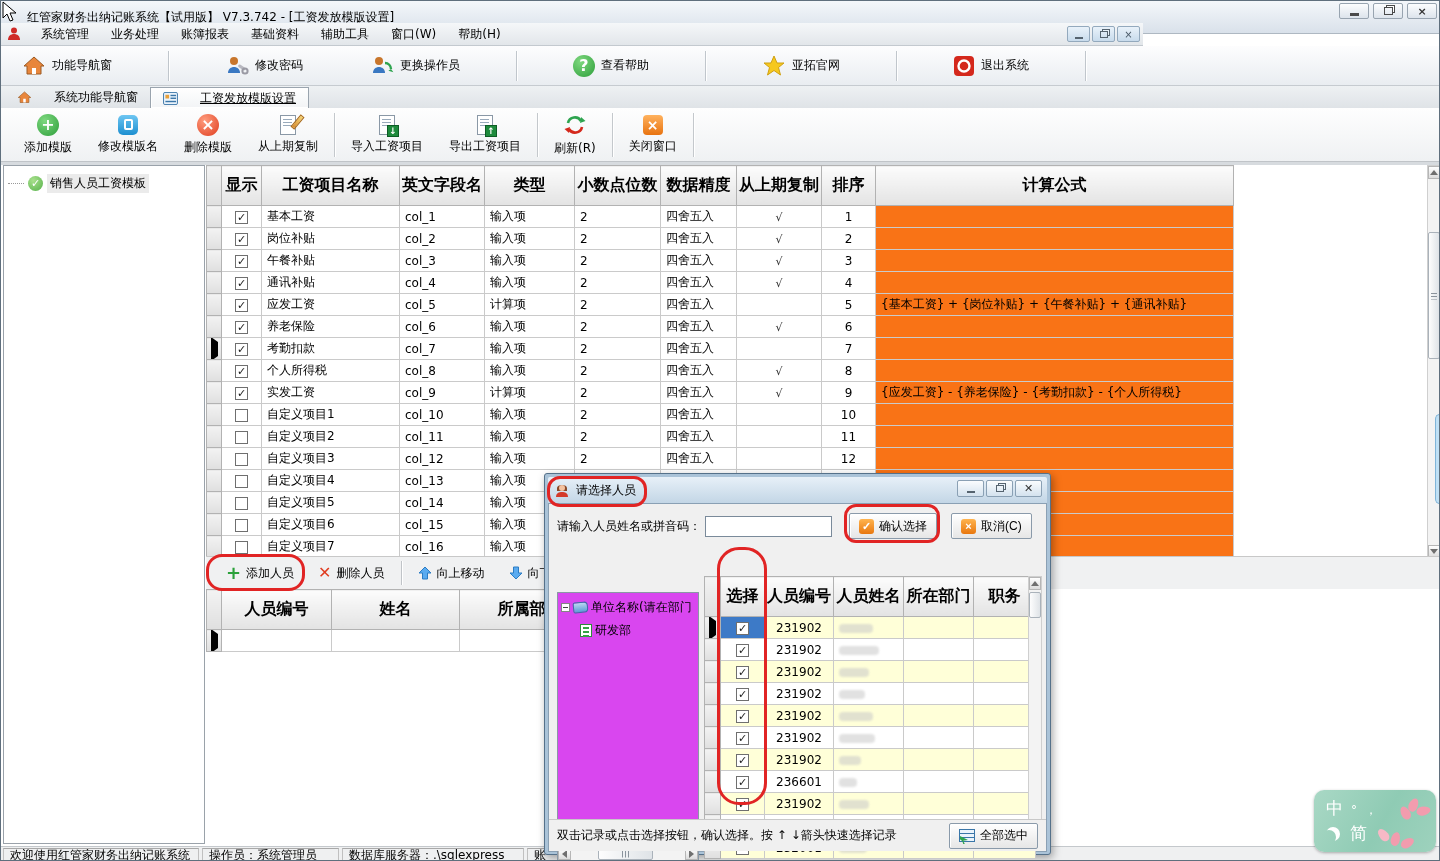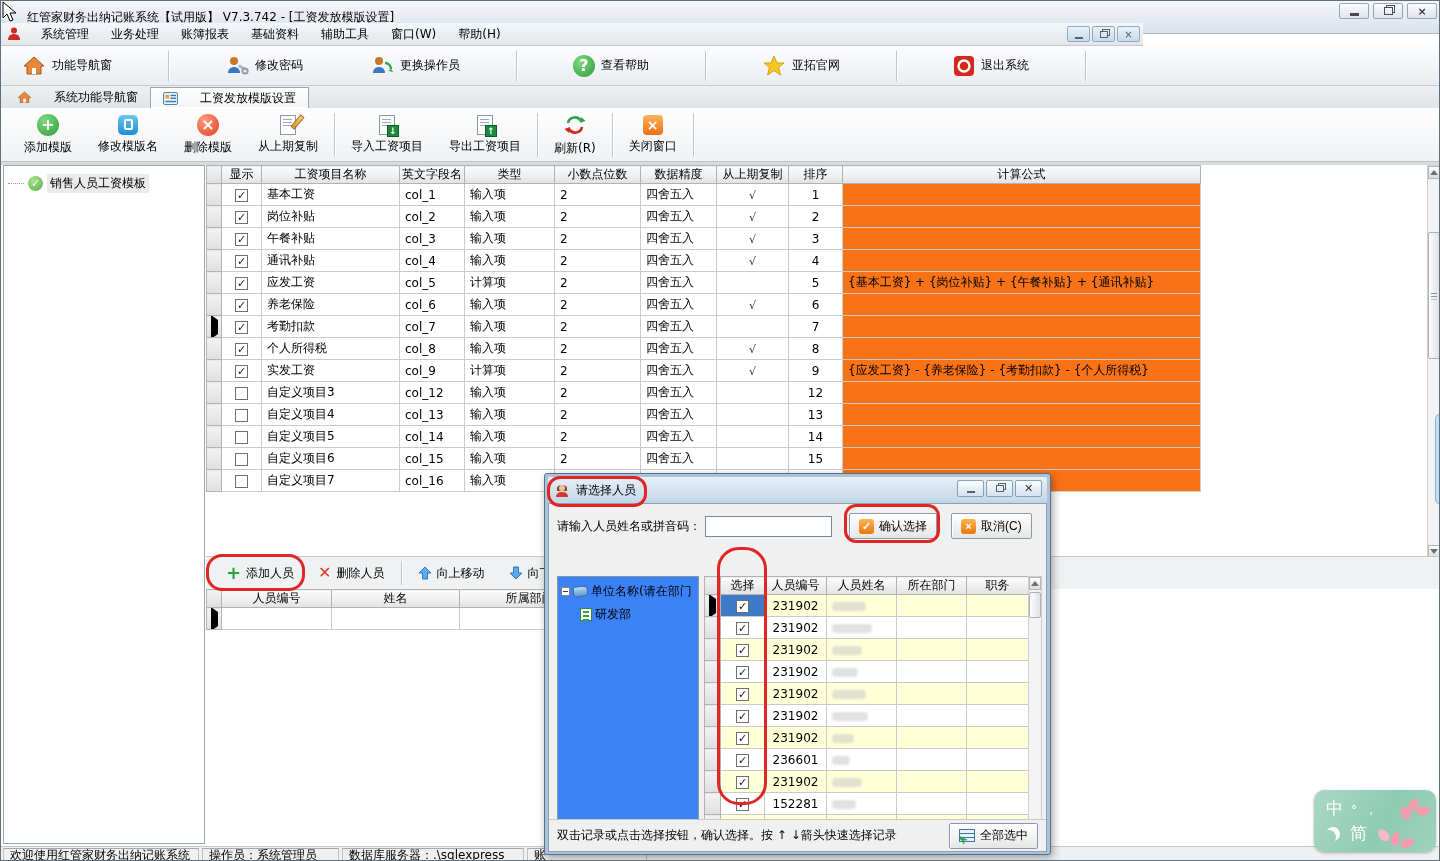--- a/index.html
+++ b/index.html
@@ -38,21 +38,21 @@
 .toolbar1 { position:absolute; left:0; top:45px; width:1440px; height:40px;
   background:linear-gradient(#fdfdfe,#e9edf1); border-bottom:1px solid #c6cbd0;
   display:flex; align-items:center; padding-left:8px;gap:41px; }
 .tb1btn { display:flex; align-items:center; gap:6px; padding:0 13px; height:32px; }
 .tbsep { width:1px; height:30px; background:#c0c6cc; box-shadow:1px 0 0 #fff; margin:0 2px; }
 
 
 .tabstrip { position:absolute; left:0; top:85px; width:1440px; height:22px;
   background:linear-gradient(#eef1f3,#dfe3e7); display:flex; align-items:flex-end; padding-left:4px; }
 .tab { display:flex; align-items:center; gap:22px; height:21px; padding:0 12px; font-size:12px; }
-.tab.active { background:linear-gradient(#ffffff,#f2f4f6); border:1px solid #9aa4ae; border-bottom:none; box-shadow:1px -1px 0 #fff inset; }
+.tab.active { background:linear-gradient(#ffffff,#f2f4f6); border:1px solid #9aa4ae; border-bottom:none; box-shadow:1px -1px 0 #fff inset;text-decoration:underline; }
 
 
 .toolbar2 { position:absolute; left:0; top:107px; width:1440px; height:54px;
   background:linear-gradient(#fefefe,#eff1f3); border-bottom:1px solid #c0c4c8;
   display:flex; align-items:center; padding-left:10px; }
 .tb2btn { display:flex; flex-direction:column; align-items:center; justify-content:center; gap:3px; padding:0 13px; height:50px; }
 .tb2btn .lbl { font-size:12px; }
 .tb2sep { width:1px; height:44px; background:#c4c8cc; box-shadow:1px 0 0 #fff; margin:0 3px; }
 
 
@@ -77,21 +77,21 @@
 .splitline { position:absolute; left:0; top:0; width:1440px; height:3px; background:#d7dbdf; }
 .leftpanel { position:absolute; left:2px; top:3px; width:202px; height:679px; background:#fff; border:1px solid #9aa2aa; }
 .treeitem { display:flex; align-items:center; margin:8px 0 0 4px; gap:4px; }
 .dotline { width:16px; border-top:1px dotted #999; }
 .checkball { width:15px; height:15px; border-radius:50%; background:radial-gradient(circle at 35% 30%,#a8e08c,#56b14a);
   color:#fff; font-size:11px; line-height:15px; text-align:center; font-weight:bold; }
 .treeitem .tlabel { background:#ebebeb; padding:1px 3px; }
 
 
 table.grid { border-collapse:collapse; table-layout:fixed; background:#fff; }
-.grid th { background:linear-gradient(#fcfcfc,#e3e3e3); border:1px solid #b2b2b2; font-weight:normal; height:18px; font-size:12px; padding:0 2px; overflow:hidden; white-space:nowrap; }
+.grid th { background:linear-gradient(#fcfcfc,#e3e3e3); border:1px solid #b2b2b2; font-weight:bold; height:40px; font-size:16px; padding:0 2px; overflow:hidden; white-space:nowrap; }
 .grid td { border:1px solid #cacaca; height:22px; font-size:12px; padding:0 5px; overflow:hidden; white-space:nowrap; background:#fff; }
 .grid td.rowhdr, .grid th.rowhdr { background:linear-gradient(#f3f3f3,#dfdfdf); border-color:#b2b2b2; padding:0; }
 .grid td.c { text-align:center; padding:0; }
 .grid td.formula { background:#f97316; }
 .grid td.ysel { background:#ffffd8; }
 .grid td.cellsel { background:#3d7ac7; }
 .cb { display:inline-block; width:13px; height:13px; border:1px solid #6f6f6f; background:#fff;
   font-size:11px; line-height:11px; text-align:center; font-weight:bold; color:#1a1a1a; vertical-align:middle; }
 .rowmark { width:0; height:0; border-left:7px solid #000; border-top:5px solid transparent; border-bottom:5px solid transparent; margin:0 auto; }
 .copymark { font-style:italic; color:#333; font-size:11px; }
@@ -135,21 +135,21 @@
 .dlg-btns { position:absolute; right:8px; top:6px; display:flex; gap:2px; }
 .dlgbtn { width:27px; height:17px; border:1px solid #8aa0b4; background:linear-gradient(#fafcfe,#d4e2ee);
   display:flex; align-items:center; justify-content:center; font-size:11px; color:#333; border-radius:2px; }
 .dlg-body { position:relative; background:#f0f0f0; height:349px; border:1px solid #8aa0b4; }
 .searchrow { position:absolute; left:0; top:0; width:100%; height:44px; display:flex; align-items:center; padding-left:8px; }
 .searchrow input { width:127px; height:21px; border:1px solid #7a8a9a; background:#fff; margin-left:4px; font-size:12px; padding:0 3px; }
 .dlg-push { height:26px; border:1px solid #8a9aaa; background:linear-gradient(#ffffff,#e6e6e6);
   display:inline-flex; align-items:center; gap:5px; padding:0 9px; font-size:12px; border-radius:2px; box-shadow:1px 1px 0 #fff inset; }
 .mini-or { width:15px; height:15px; border-radius:3px; background:linear-gradient(#ffb44f,#e8770e); color:#fff;
   font-size:11px; font-weight:bold; display:flex; align-items:center; justify-content:center; }
-.dlg-tree { position:absolute; left:8px; top:72px; width:142px; height:270px; background:#3b82f6; border:1px solid #8a98a6; }
+.dlg-tree { position:absolute; left:8px; top:88px; width:142px; height:270px; background:#d946ef; border:1px solid #8a98a6; }
 .dlg-tree .trow { display:flex; align-items:center; gap:3px; margin:6px 0 0 3px; white-space:nowrap; overflow:hidden; }
 .expbox { width:9px; height:9px; border:1px solid #848484; background:#fff; position:relative; flex:none; }
 .expbox::after { content:""; position:absolute; left:1px; top:3px; width:5px; height:1px; background:#444; }
 .hscroll { position:absolute; left:0; bottom:0; width:140px; height:14px; background:#f3f3f3; border-top:1px solid #d0d0d0; }
 .dlg-gridwrap { position:absolute; left:155px; top:72px; }
 .dlg-vscroll { position:absolute; left:479px; top:72px; width:14px; height:270px; background:#f3f3f3; border:1px solid #cfcfcf; }
 .dlg-bottom { position:absolute; left:0; bottom:0; width:100%; height:32px; border-top:1px solid #c8c8c8;
   display:flex; align-items:center; padding:0 8px; background:#f0f0f0; }
 .tblic { position:relative; width:16px; height:13px; border:1px solid #3a76a8; background:#eaf3fb; }
 .tblic::before { content:""; position:absolute; left:0; top:3px; right:0; height:1px; background:#3a76a8; box-shadow:0 4px 0 #3a76a8; }
@@ -485,20 +485,44 @@
             <td class="rowhdr c"></td>
             <td class="c"><span class="cb">✓</span></td>
             <td>实发工资</td>
             <td>col_9</td>
             <td>计算项</td>
             <td>2</td>
             <td>四舍五入</td>
             <td class="c"><span class="copymark">√</span></td>
             <td class="c">9</td>
             <td class="formula">{应发工资} - {养老保险} - {考勤扣款} - {个人所得税}</td>
+          </tr>
+          <tr>
+            <td class="rowhdr c"></td>
+            <td class="c"><span class="cb"></span></td>
+            <td>自定义项目1</td>
+            <td>col_10</td>
+            <td>输入项</td>
+            <td>2</td>
+            <td>四舍五入</td>
+            <td class="c"></td>
+            <td class="c">10</td>
+            <td class="formula"></td>
+          </tr>
+          <tr>
+            <td class="rowhdr c"></td>
+            <td class="c"><span class="cb"></span></td>
+            <td>自定义项目2</td>
+            <td>col_11</td>
+            <td>输入项</td>
+            <td>2</td>
+            <td>四舍五入</td>
+            <td class="c"></td>
+            <td class="c">11</td>
+            <td class="formula"></td>
           </tr>
           <tr>
             <td class="rowhdr c"></td>
             <td class="c"><span class="cb"></span></td>
             <td>自定义项目3</td>
             <td>col_12</td>
             <td>输入项</td>
             <td>2</td>
             <td>四舍五入</td>
             <td class="c"></td>

